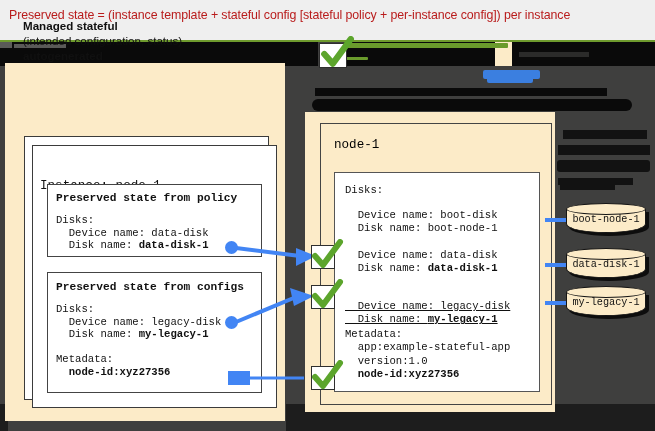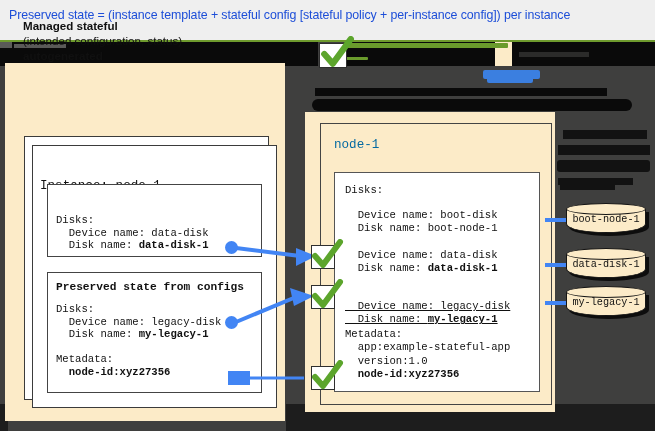--- a/index.html
+++ b/index.html
@@ -11,21 +11,21 @@
   #stage{position:absolute;inset:0;width:655px;height:431px;overflow:hidden;}
 
   
   .caption-band{
     position:absolute;left:0;top:0;width:655px;height:40px;
     background:#efefef;
   }
   .caption-text{
     position:absolute;left:9px;top:8px;
     font-family:"Liberation Sans",sans-serif;
-    font-size:12.4px;color:#1d4ed8;white-space:nowrap;letter-spacing:-0.1px;
+    font-size:12.4px;color:#b91c1c;white-space:nowrap;letter-spacing:-0.1px;
   }
 
   
   .slide-dark{
     position:absolute;left:0;top:40px;width:655px;height:391px;
     background:#3f3f3e;
   }
   .green-rule{
     position:absolute;left:0;top:40px;width:655px;height:2px;background:#6f9b2e;
   }
@@ -73,21 +73,21 @@
   .panel-right{
     position:absolute;left:305px;top:112px;width:250px;height:300px;
     background:#fcebc8;
   }
   .node-box{
     position:absolute;left:320px;top:123px;width:232px;height:282px;
     background:#fcebc8;border:1px solid #444;box-sizing:border-box;
   }
   .node-title{
     position:absolute;left:334px;top:138px;
-    font-family:"Liberation Mono",monospace;font-size:12.6px;color:#0369a1;
+    font-family:"Liberation Mono",monospace;font-size:12.6px;color:#000000;
   }
   .node-white{
     position:absolute;left:334px;top:172px;width:206px;height:220px;
     background:#ffffff;border:1px solid #555;box-sizing:border-box;
   }
   .nw-text{
     position:absolute;font-family:"Liberation Mono",monospace;
     font-size:10.6px;color:#111;white-space:pre;line-height:13.4px;
   }
   .nw-text b{font-weight:bold;}
@@ -167,20 +167,21 @@
     <span class="t-line">(intended configuration, status)</span>
     <span class="t-line bold">autogenerated</span>
   </div>
 
   <div class="wbox" style="left:24px;top:136px;width:245px;height:264px;"></div>
   <div class="wbox" style="left:32px;top:145px;width:245px;height:263px;"></div>
 
   <div class="instance-label" style="left:40px;top:158px;">Instance: node-1</div>
 
   <div class="inner-box" style="left:47px;top:184px;width:215px;height:73px;"></div>
+  <div class="ib-title" style="left:56px;top:192px;">Preserved state from policy</div>
   <div class="ib-body" style="left:56px;top:214px;"><span>Disks:</span>
 <span>  Device name: data-disk</span>
 <span>  Disk name: </span><b>data-disk-1</b></div>
 
   <div class="inner-box" style="left:47px;top:272px;width:215px;height:121px;"></div>
   <div class="ib-title" style="left:56px;top:281px;">Preserved state from configs</div>
   <div class="ib-body" style="left:56px;top:303px;"><span>Disks:</span>
 <span>  Device name: legacy-disk</span>
 <span>  Disk name: </span><b>my-legacy-1</b>
 

